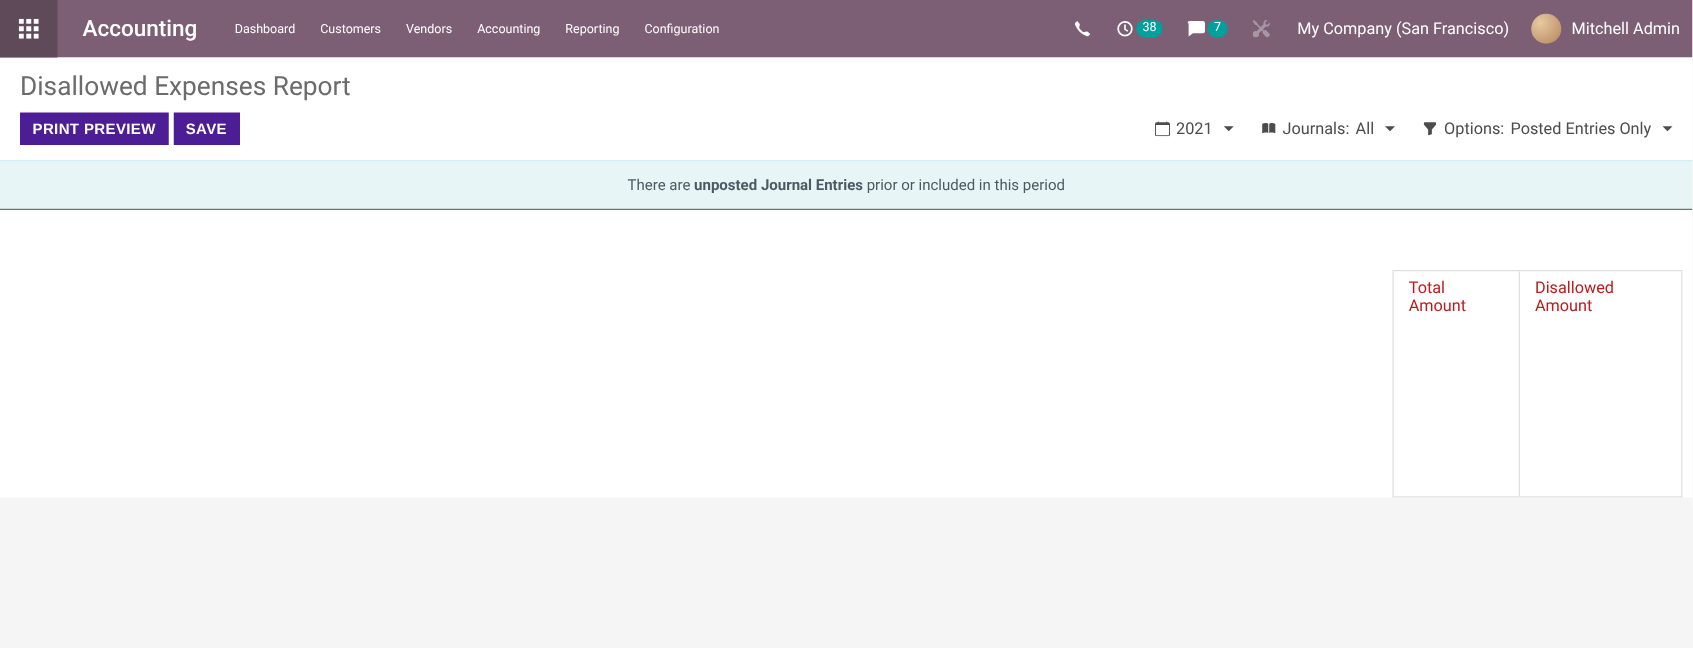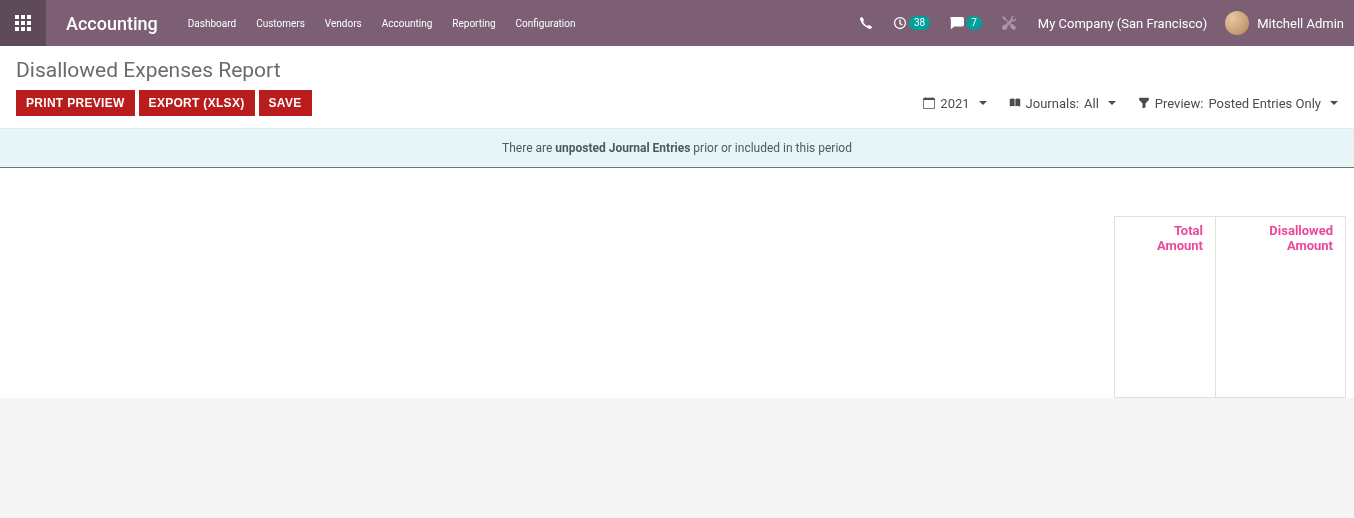--- a/index.html
+++ b/index.html
@@ -21,33 +21,33 @@
   .user-block { display: flex; align-items: center; padding: 0 10px 0 6px; cursor: pointer; height:100%; }
   .avatar { width: 24px; height: 24px; border-radius: 50%; background: radial-gradient(circle at 30% 30%, #e8c9a0, #b3855e); margin-right: 8px; }
   
   
   .content { background: #fff; }
   .breadcrumb-row { padding: 12px 16px 8px 16px; }
   .breadcrumb-title { font-size: 21px; color: #6b6b6b; font-weight: 400; }
 
   .actions-row { display: flex; align-items: center; padding: 0 16px 12px 16px; }
   .btn-group { display: flex; gap: 4px; }
-  .btn { background: #b91c1c; color: #fff; border: none; padding: 6px 10px; font-size: 12px; font-weight: 700; letter-spacing: 0.3px; cursor: pointer; text-transform: uppercase; }
+  .btn { background: #4c1d95; color: #fff; border: none; padding: 6px 10px; font-size: 12px; font-weight: 700; letter-spacing: 0.3px; cursor: pointer; text-transform: uppercase; }
 
   .filters { margin-left: auto; display: flex; align-items: center; gap: 22px; color: #4c4c4c; }
   .filter { display: flex; align-items: center; gap: 5px; cursor: pointer; font-size: 13px; }
   .filter svg { width: 12px; height: 12px; fill: #4c4c4c; }
   .caret { width: 0; height: 0; border-left: 4px solid transparent; border-right: 4px solid transparent; border-top: 4px solid #4c4c4c; margin-left: 4px; }
 
   .alert { background: #e8f5f7; border-top: 1px solid #d4eef2; border-bottom: 1px solid #737373; text-align: center; padding: 12px; font-size: 12px; color: #4c5b61; }
   .alert b { font-weight: 700; }
 
   .table-area { padding: 48px 8px 0 8px; display: flex; justify-content: flex-end; background:#fff; height: 230px;}
   .table-headers { display: flex; border: 1px solid #e0e0e0; }
-  .th { padding: 6px 12px; font-size: 13px; font-weight: 700; color: #ec4899; border-left: 1px solid #e0e0e0; text-align: right; }
+  .th { padding: 6px 12px; font-size: 13px; font-weight: 400; color: #b91c1c; border-left: 1px solid #e0e0e0; }
   .th:first-child { border-left: none; }
   .th.total { width: 100px; }
   .th.rate { width: 78px; }
   .th.disallowed { width: 130px; }
 
   .footer-space { height: 130px; background: #f5f5f5; }
 </style>
 </head>
 <body>
 
@@ -106,21 +106,20 @@
 </div>
 
 <div class="content">
   <div class="breadcrumb-row">
     <div class="breadcrumb-title">Disallowed Expenses Report</div>
   </div>
 
   <div class="actions-row">
     <div class="btn-group">
       <button class="btn">Print Preview</button>
-      <button class="btn">Export (XLSX)</button>
       <button class="btn">Save</button>
     </div>
     <div class="filters">
       <div class="filter">
         <svg viewBox="0 0 16 16">
             <path d="M3.5 0a.5.5 0 0 1 .5.5V1h8V.5a.5.5 0 0 1 1 0V1h1a2 2 0 0 1 2 2v11a2 2 0 0 1-2 2H2a2 2 0 0 1-2-2V3a2 2 0 0 1 2-2h1V.5a.5.5 0 0 1 .5-.5zM1 4v10a1 1 0 0 0 1 1h12a1 1 0 0 0 1-1V4H1z"></path>
           </svg>
         <span>2021</span>
         <span class="caret"></span>
       </div>
@@ -129,21 +128,21 @@
             <path d="M1 2.828c.885-.37 2.154-.769 3.388-.893 1.33-.134 2.458.063 3.112.752v9.746c-.935-.53-2.12-.603-3.213-.493-1.18.12-2.37.461-3.287.811V2.828zm7.5-.141c.654-.689 1.782-.886 3.112-.752 1.234.124 2.503.523 3.388.893v9.923c-.918-.35-2.107-.692-3.287-.81-1.094-.111-2.278-.039-3.213.492V2.687z"></path>
           </svg>
         <span>Journals:</span>
         <span>All</span>
         <span class="caret"></span>
       </div>
       <div class="filter">
         <svg viewBox="0 0 16 16">
             <path d="M1.5 1.5A.5.5 0 0 1 2 1h12a.5.5 0 0 1 .5.5v2a.5.5 0 0 1-.128.334L10 8.692V13.5a.5.5 0 0 1-.342.474l-3 1A.5.5 0 0 1 6 14.5V8.692L1.628 3.834A.5.5 0 0 1 1.5 3.5v-2z"></path>
           </svg>
-        <span>Preview:</span>
+        <span>Options:</span>
         <span>Posted Entries Only</span>
         <span class="caret"></span>
       </div>
     </div>
   </div>
 
   <div class="alert">
     <span>There are </span><b>unposted Journal Entries</b><span> prior or included in this period</span>
   </div>
 

